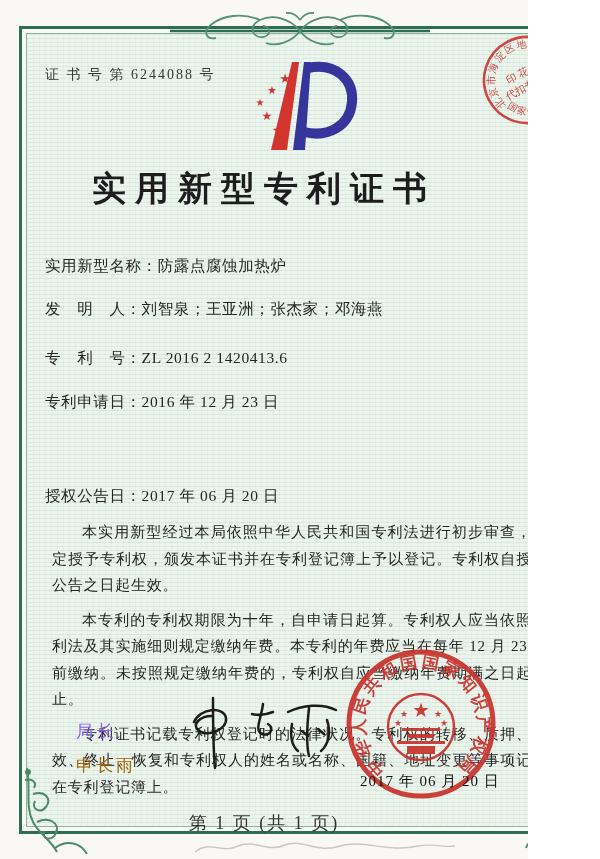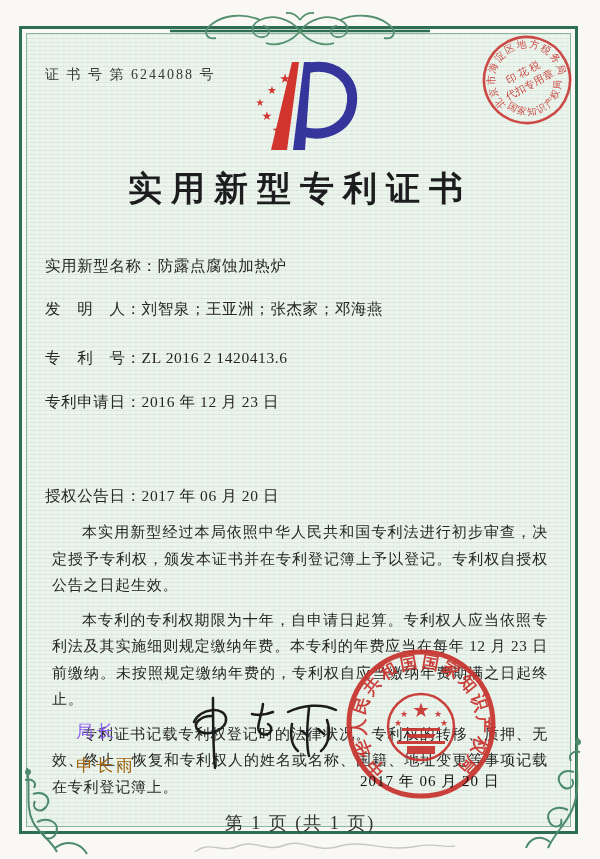--- a/index.html
+++ b/index.html
@@ -1,17 +1,17 @@
 <!DOCTYPE html>
 <html><head>
 <meta charset="utf-8">
 <style>
   html,body{margin:0;padding:0;}
   .page{
-    position:relative;width:600px;height:859px;background:#f9f8f4;
+    position:relative;width:528px;height:859px;background:#f9f8f4;
     font-family:"Liberation Serif","DejaVu Serif",serif;overflow:hidden;
   }
   .frame-outer{
     position:absolute;left:19px;top:26px;width:553px;height:802px;
     border:3px solid #2e6e52;
   }
   .frame-inner{
     position:absolute;left:4px;top:4px;right:4px;bottom:4px;
     border:1px solid #8ab79c;
     background-color:#ecf4ed;

